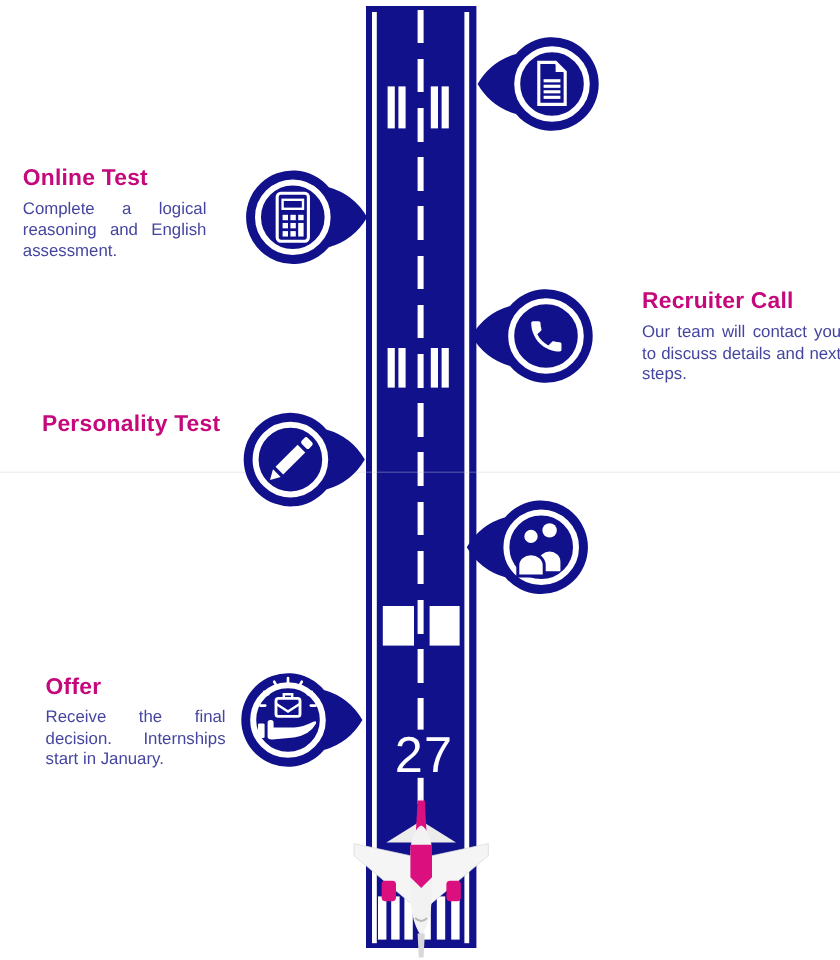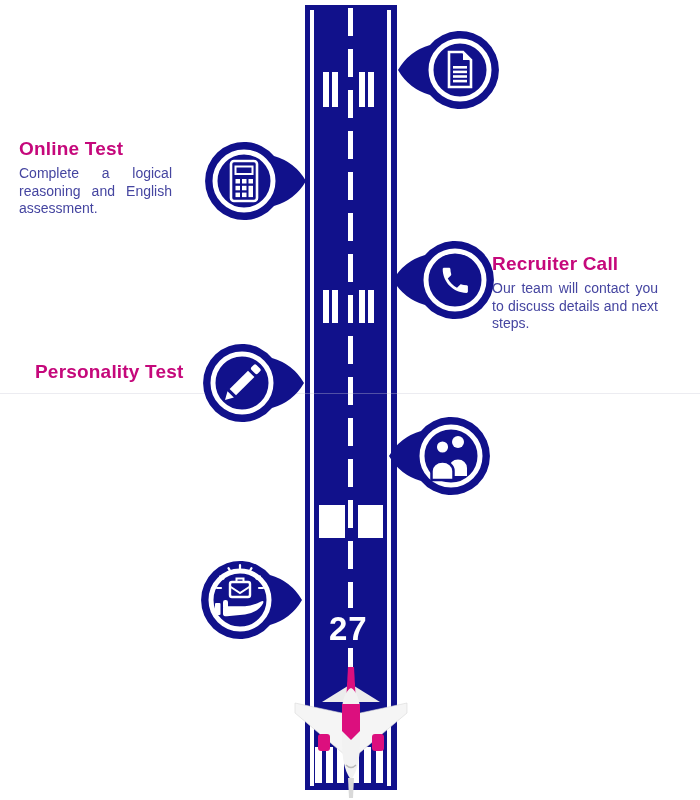--- a/index.html
+++ b/index.html
@@ -16,21 +16,21 @@
   }
   .runway{position:absolute;background:var(--navy);z-index:1;}
   .rw-mark{position:absolute;background:var(--white);}
   .rw-centerline{
     position:absolute;width:5px;
     background:repeating-linear-gradient(to bottom,var(--white) 0 28px,transparent 28px 41px);
   }
   .rw-centerdash{position:absolute;width:5px;background:var(--white);}
   .rw-number{
     position:absolute;background:var(--navy);color:var(--white);
-    font-size:33px;font-weight:700;line-height:38px;letter-spacing:1px;
+    font-size:42px;font-weight:400;text-align:center;line-height:38px;letter-spacing:1px;
   }
   .faint-line{position:absolute;left:0;top:393px;width:700px;height:1px;background:#c9c9d6;opacity:.35;z-index:2;}
   .step-icon{position:absolute;z-index:3;}
   .tear{fill:var(--navy);}
   .ring{fill:none;stroke:var(--white);stroke-width:5;}
   .g-stroke{stroke:var(--white);fill:none;}
   .g-fill{fill:var(--white);}
   .g-navyfill{fill:var(--navy);}
   .step-text{position:absolute;z-index:3;}
   .step-title{color:var(--pink);font-size:19px;font-weight:700;margin:0 0 5px 0;letter-spacing:.2px;}
@@ -148,30 +148,34 @@
     <rect class="g-fill" x="23" y="42" width="5" height="9" rx="2.2"></rect>
     <path class="g-fill" d="M 23 50 L 23 56 Q 23 58.5 27 58.3 L 45 56.5 Q 58 54.5 63 45.5 Q 64.5 42 61 43.5 Q 52 48.2 45 48.2 L 28 48.2 Q 23 48.2 23 50 Z"></path>
   </svg>
 
 
   <div class="step-text" style="left:19px;top:138px;width:153px;">
     <p class="step-title">Online Test</p>
     <p class="step-desc">Complete a logical reasoning and English assessment.</p>
   </div>
 
-  <div class="step-text" style="left:492px;top:241px;width:166px;margin-top:12px;">
+  <div class="step-text" style="left:535px;top:241px;width:166px;">
     <p class="step-title">Recruiter Call</p>
     <p class="step-desc">Our team will contact you to discuss details and next steps.</p>
   </div>
 
-  <div class="step-text" style="left:35px;top:361px;width:153px;">
+  <div class="step-text" style="left:35px;top:343px;width:153px;">
     <p class="step-title">Personality Test</p>
   </div>
 
 
+  <div class="step-text" style="left:38px;top:562px;width:150px;">
+    <p class="step-title">Offer</p>
+    <p class="step-desc">Receive the final decision. Internships start in January.</p>
+  </div>
 
   <svg class="plane" width="122" height="140" viewBox="0 0 122 140">
 
     <polygon fill="#dcdcdc" points="61,4 54,46 68,46"></polygon>
 
     <polygon fill="#ececec" points="61,24 32,42 61,42"></polygon>
     <polygon fill="#ececec" points="61,24 90,42 61,42"></polygon>
 
     <polygon fill="var(--magenta)" points="58,7 64,7 66,44 56,44"></polygon>
 

